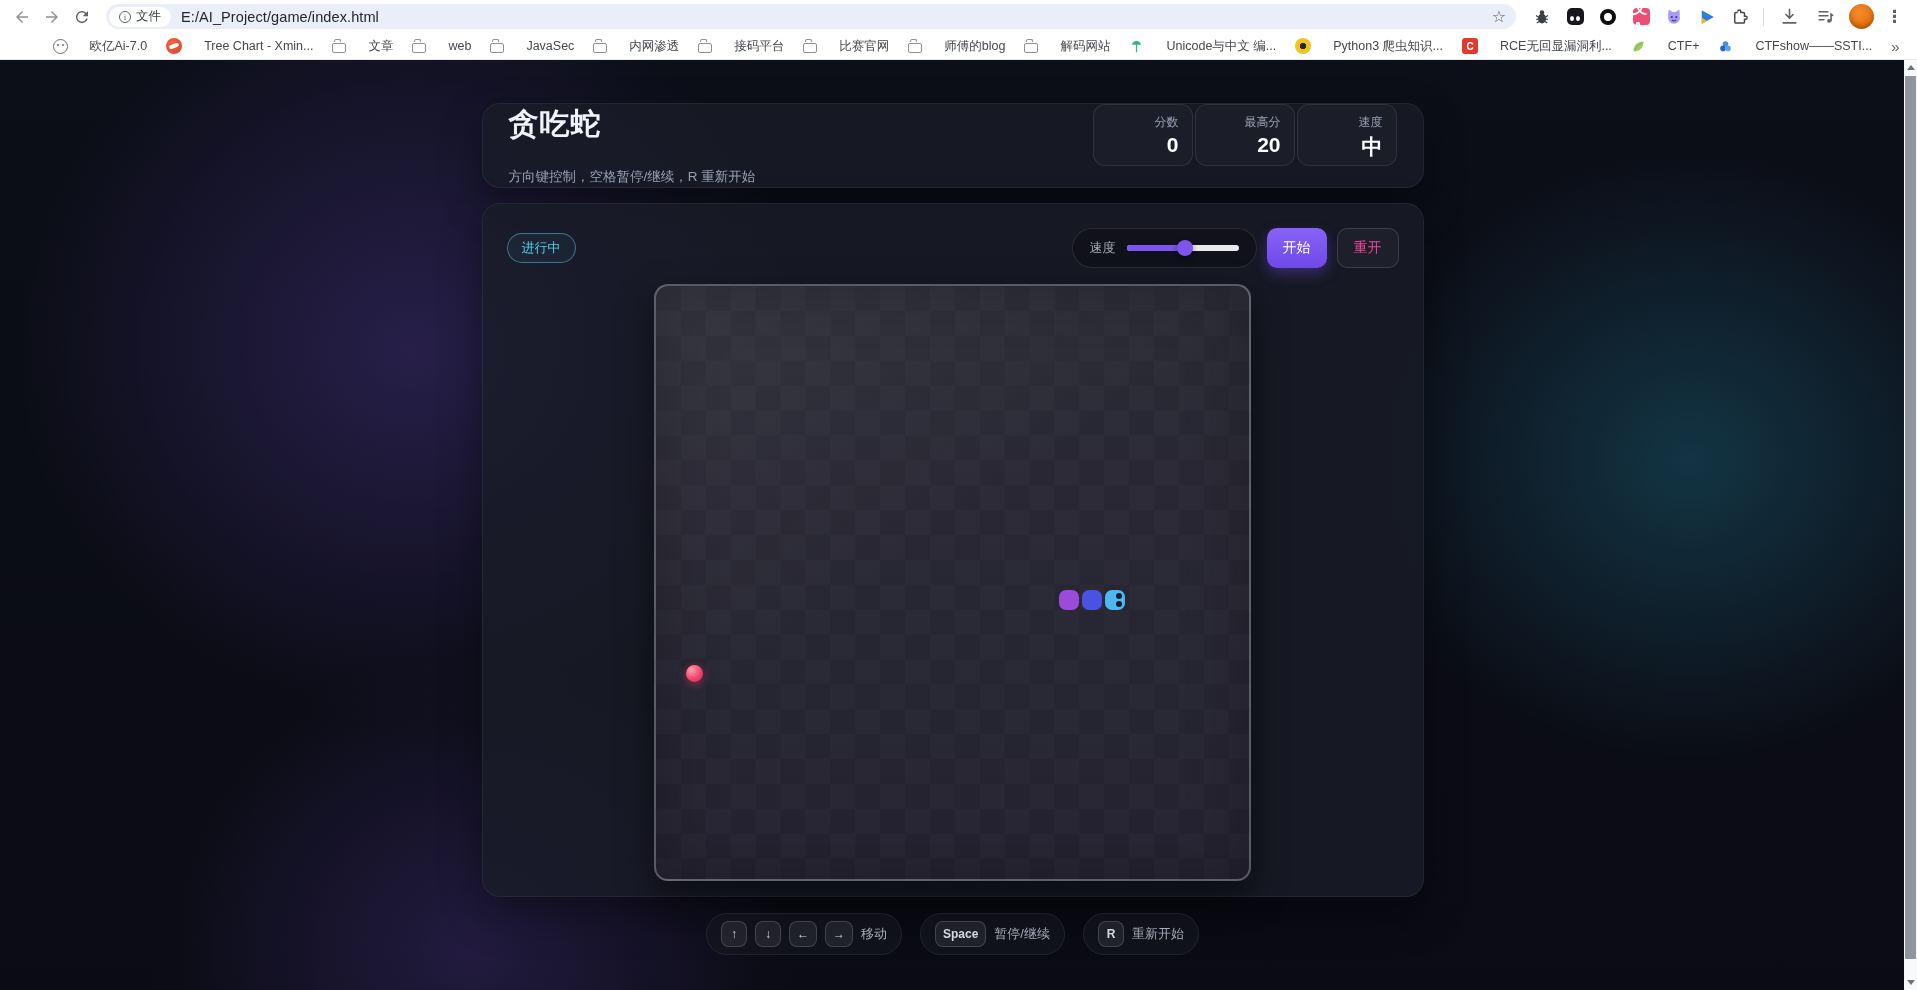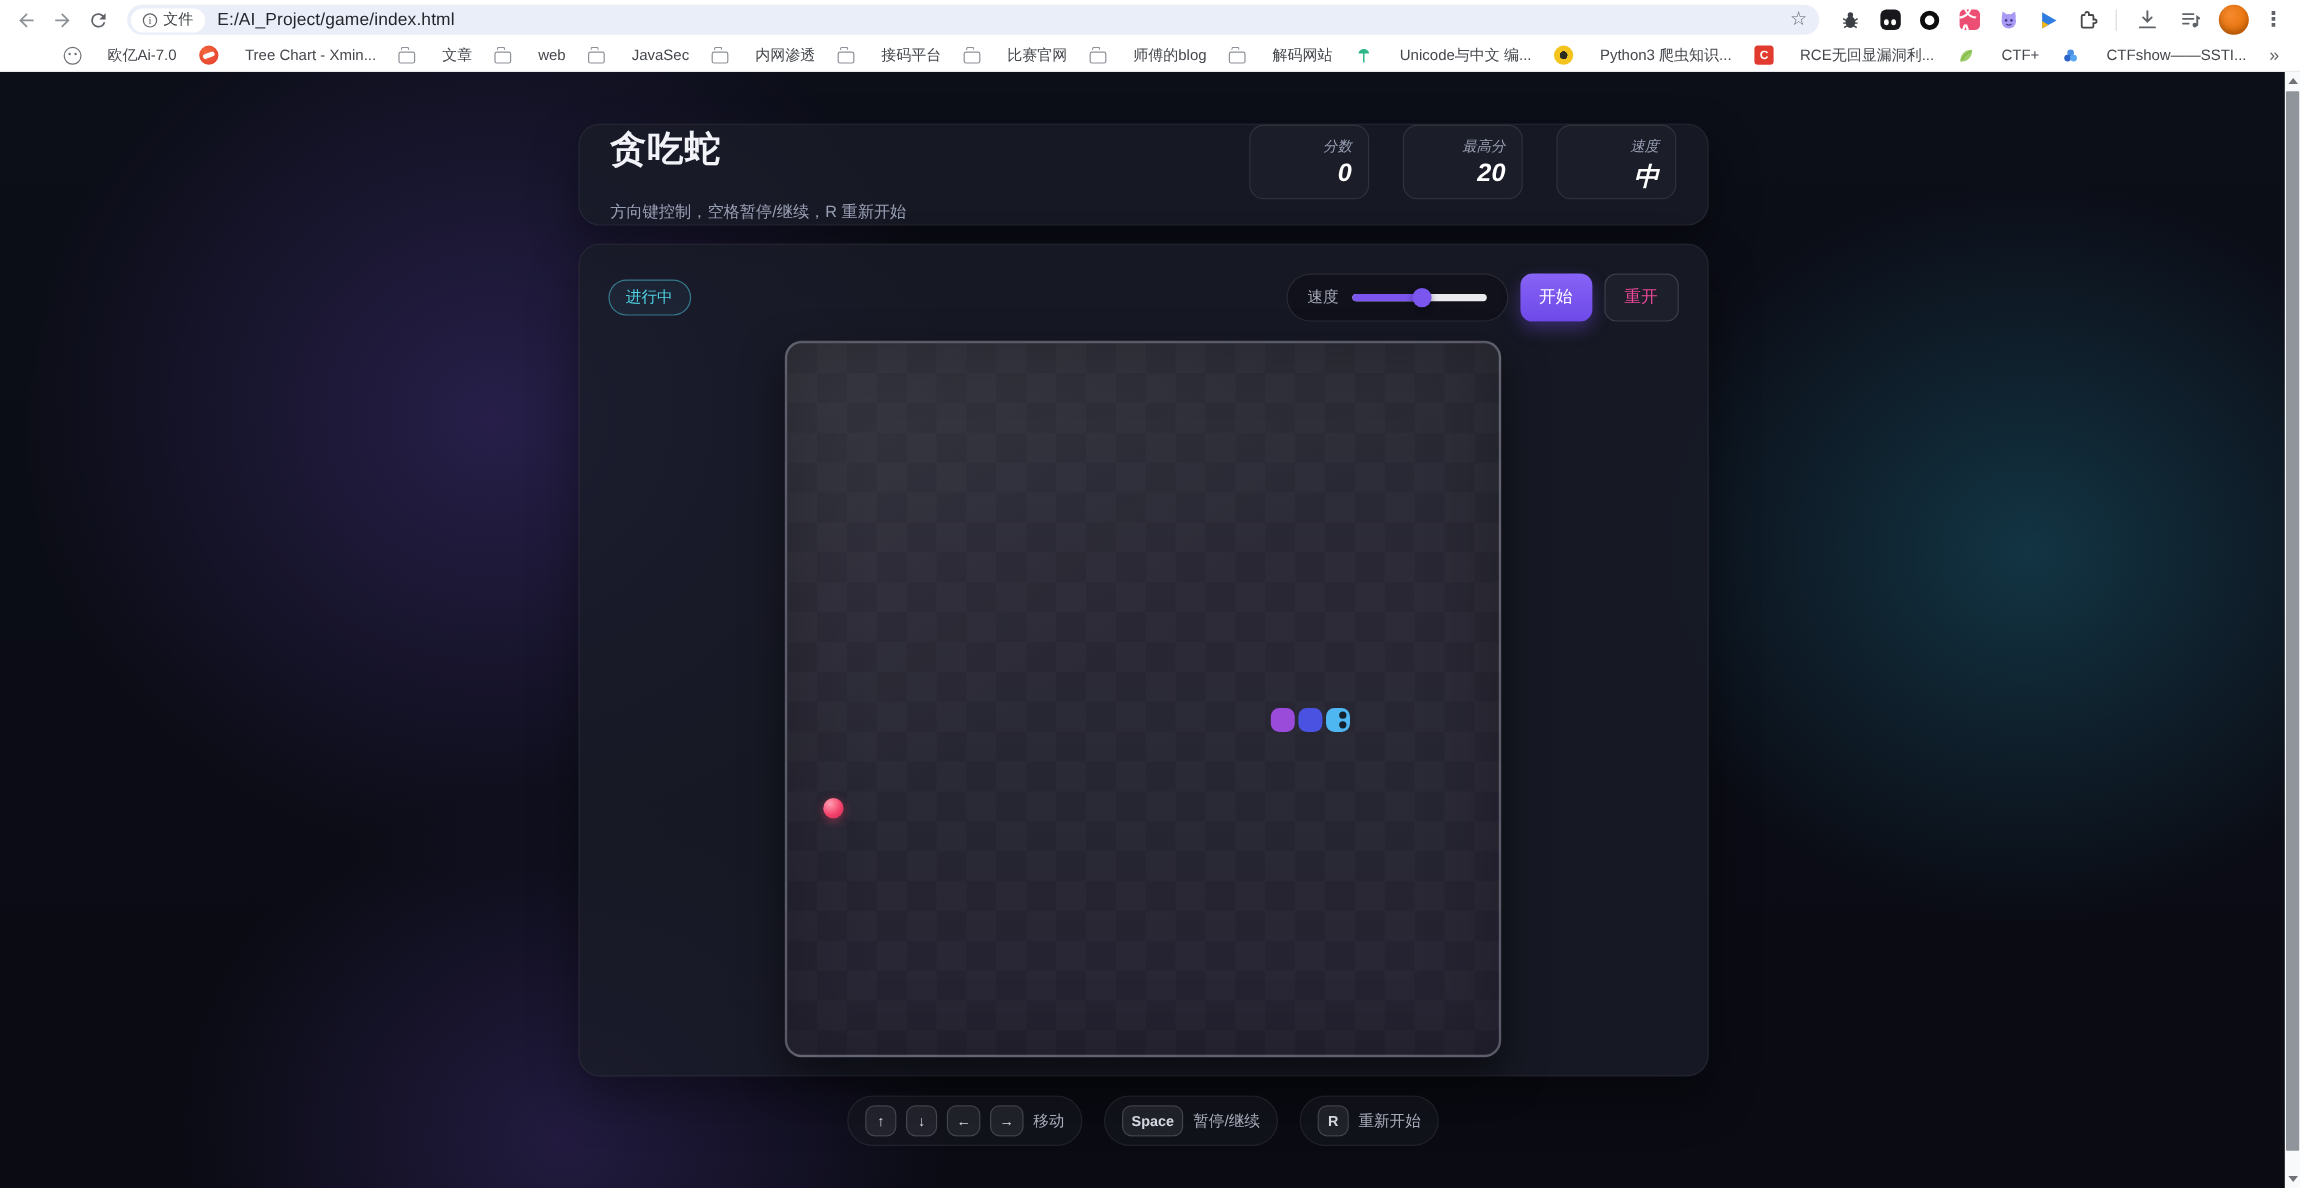--- a/index.html
+++ b/index.html
@@ -55,21 +55,21 @@
       radial-gradient(460px 420px at 470px 890px, rgba(102,72,190,.26), transparent 70%),
       linear-gradient(180deg,#0c0e18 0%,#0a0b13 100%);
   }
   .content { width:942px; margin:0 auto; padding-top:43px; margin-right:calc((1917px - 942px)/2 + 6px); margin-left:auto; }
 
   .card { background:rgba(26,28,40,.78); border:1px solid rgba(255,255,255,.06); border-radius:18px; box-shadow:0 18px 40px rgba(0,0,0,.35); }
 
   .header-card { height:85px; display:flex; justify-content:space-between; padding:0 26px 0 26px; }
   .title { font-size:30px; font-weight:800; color:#f2f3f8; letter-spacing:1px; }
   .subtitle { margin-top:23px; font-size:13.5px; color:#9aa0b4; }
-  .stats { display:flex; gap:28px;font-style:italic; }
+  .stats { display:flex; gap:2px; }
   .stat { width:100px; height:62px; background:rgba(255,255,255,.025); border:1px solid rgba(255,255,255,.09); border-radius:12px; padding:9px 13px; text-align:right; }
   .stat .lbl { font-size:12px; color:#9aa0b4; }
   .stat .val { margin-top:2px; font-size:21px; font-weight:700; color:#ffffff; }
 
   .panel { margin-top:15px; height:694px; padding:24px; }
   .controls { display:flex; align-items:center; justify-content:space-between; height:40px; }
   .status-pill { height:30px; padding:0 14px; display:inline-flex; align-items:center; border-radius:999px; border:1px solid rgba(80,210,230,.5); background:rgba(80,210,230,.06); color:var(--status,#4fd1e3); font-size:13px; }
   .ctrl-right { display:flex; align-items:center; gap:10px; }
   .speed-pill { height:40px; border-radius:999px; border:1px solid rgba(255,255,255,.1); background:rgba(12,13,20,.55); padding:0 17px; display:flex; align-items:center; gap:11px; }
   .speed-lbl { font-size:13px; color:#a8acba; }

